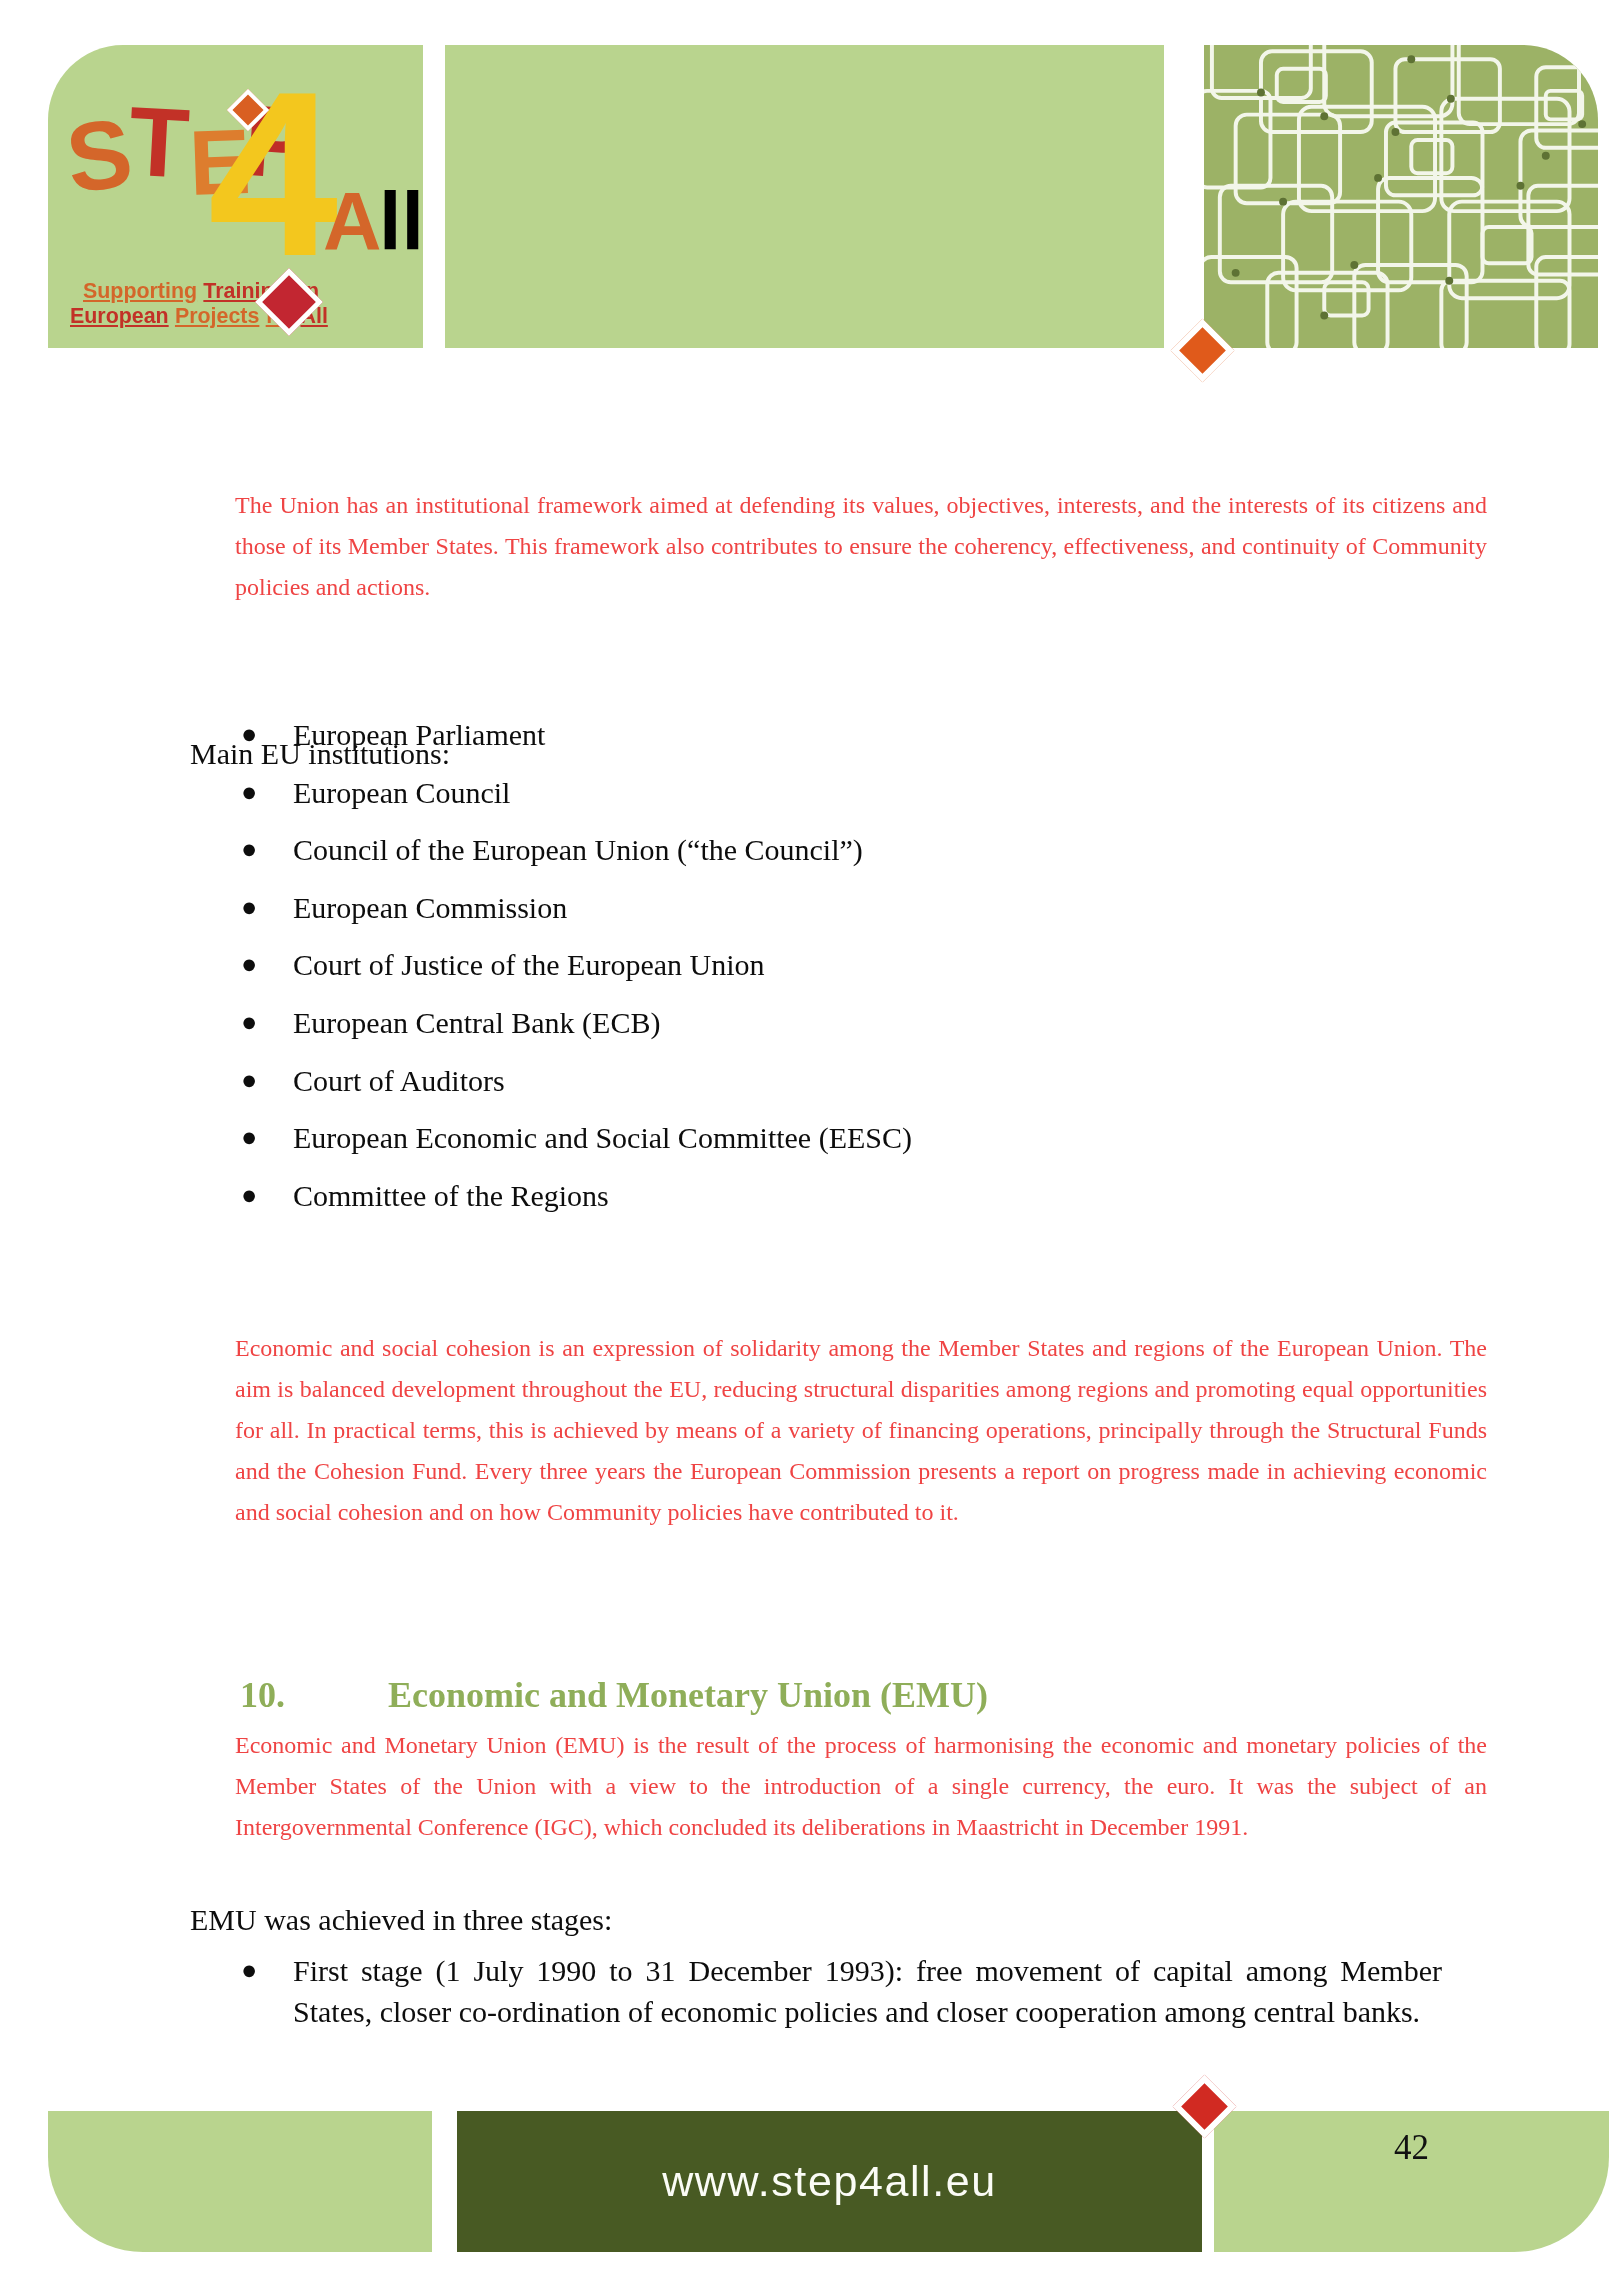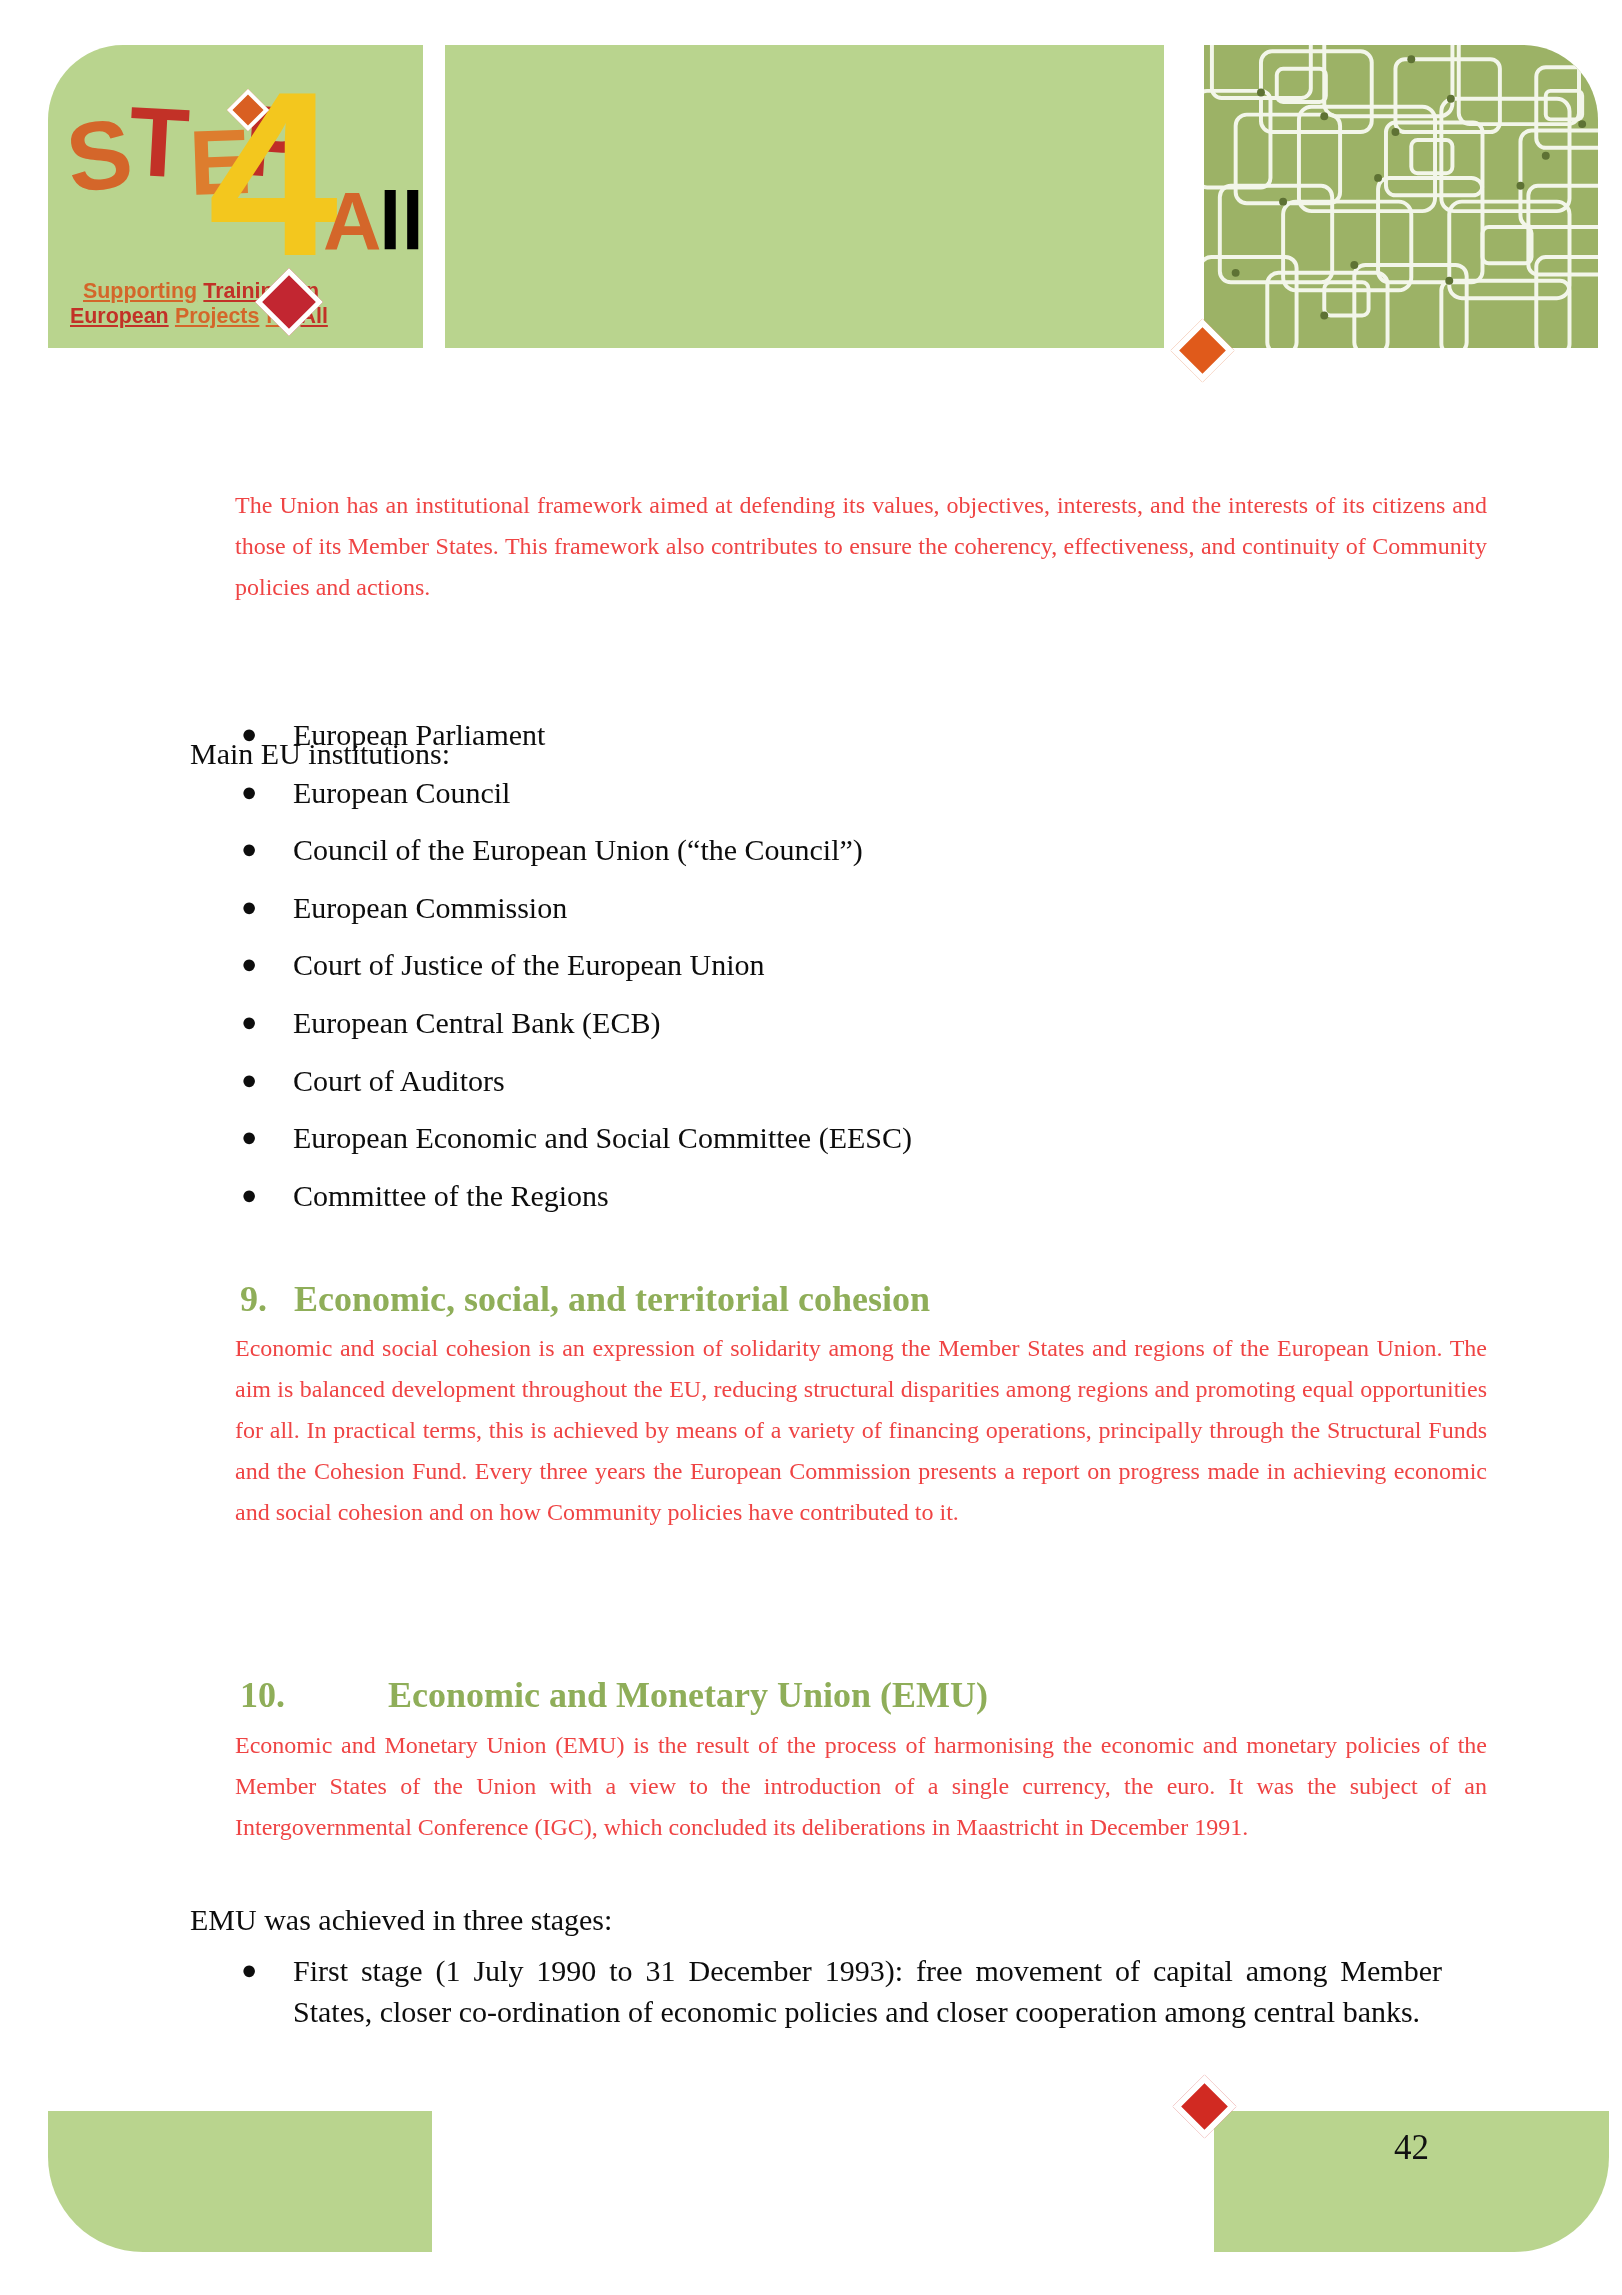--- a/index.html
+++ b/index.html
@@ -149,40 +149,40 @@
     <div class="bitem"><span class="dot">●</span><span>European Council</span></div>
     <div class="bitem"><span class="dot">●</span><span>Council of the European Union (“the Council”)</span></div>
     <div class="bitem"><span class="dot">●</span><span>European Commission</span></div>
     <div class="bitem"><span class="dot">●</span><span>Court of Justice of the European Union</span></div>
     <div class="bitem"><span class="dot">●</span><span>European Central Bank (ECB)</span></div>
     <div class="bitem"><span class="dot">●</span><span>Court of Auditors</span></div>
     <div class="bitem"><span class="dot">●</span><span>European Economic and Social Committee (EESC)</span></div>
     <div class="bitem"><span class="dot">●</span><span>Committee of the Regions</span></div>
   </div>
 
-  <div class="heading" style="top:1277px;">
-    <span class="hnum">9.</span><span>Economic, social, and territorial cohesion</span>
-  </div>
 
   <div class="para" style="top:1328px;">Economic and social cohesion is an expression of solidarity among the Member States and regions of the European Union. The aim is balanced development throughout the EU, reducing structural disparities among regions and promoting equal opportunities for all. In practical terms, this is achieved by means of a variety of financing operations, principally through the Structural Funds and the Cohesion Fund. Every three years the European Commission presents a report on progress made in achieving economic and social cohesion and on how Community policies have contributed to it.</div>
 
   <div class="heading h10" style="top:1673px;">
     <span class="hnum">10.</span><span>Economic and Monetary Union (EMU)</span>
   </div>
 
   <div class="para" style="top:1725px;">Economic and Monetary Union (EMU) is the result of the process of harmonising the economic and monetary policies of the Member States of the Union with a view to the introduction of a single currency, the euro. It was the subject of an Intergovernmental Conference (IGC), which concluded its deliberations in Maastricht in December 1991.</div>
 
   <div class="plain" style="top:1899px;">EMU was achieved in three stages:</div>
 
   <div class="bpara" style="top:1950px;">
     <div class="bitem"><span class="dot">●</span><span>First stage (1 July 1990 to 31 December 1993): free movement of capital among Member States, closer co-ordination of economic policies and closer cooperation among central banks.</span></div>
   </div>
 
   <div class="foot-left"></div>
 
+  <div class="foot-dark">
+    <span class="foot-url">www.step4all.eu</span>
+  </div>
 
   <div class="foot-right">
     <div class="page-num">42</div>
   </div>
 
   <span class="diamond red-bottom"></span>
 
 </div>
 
 

